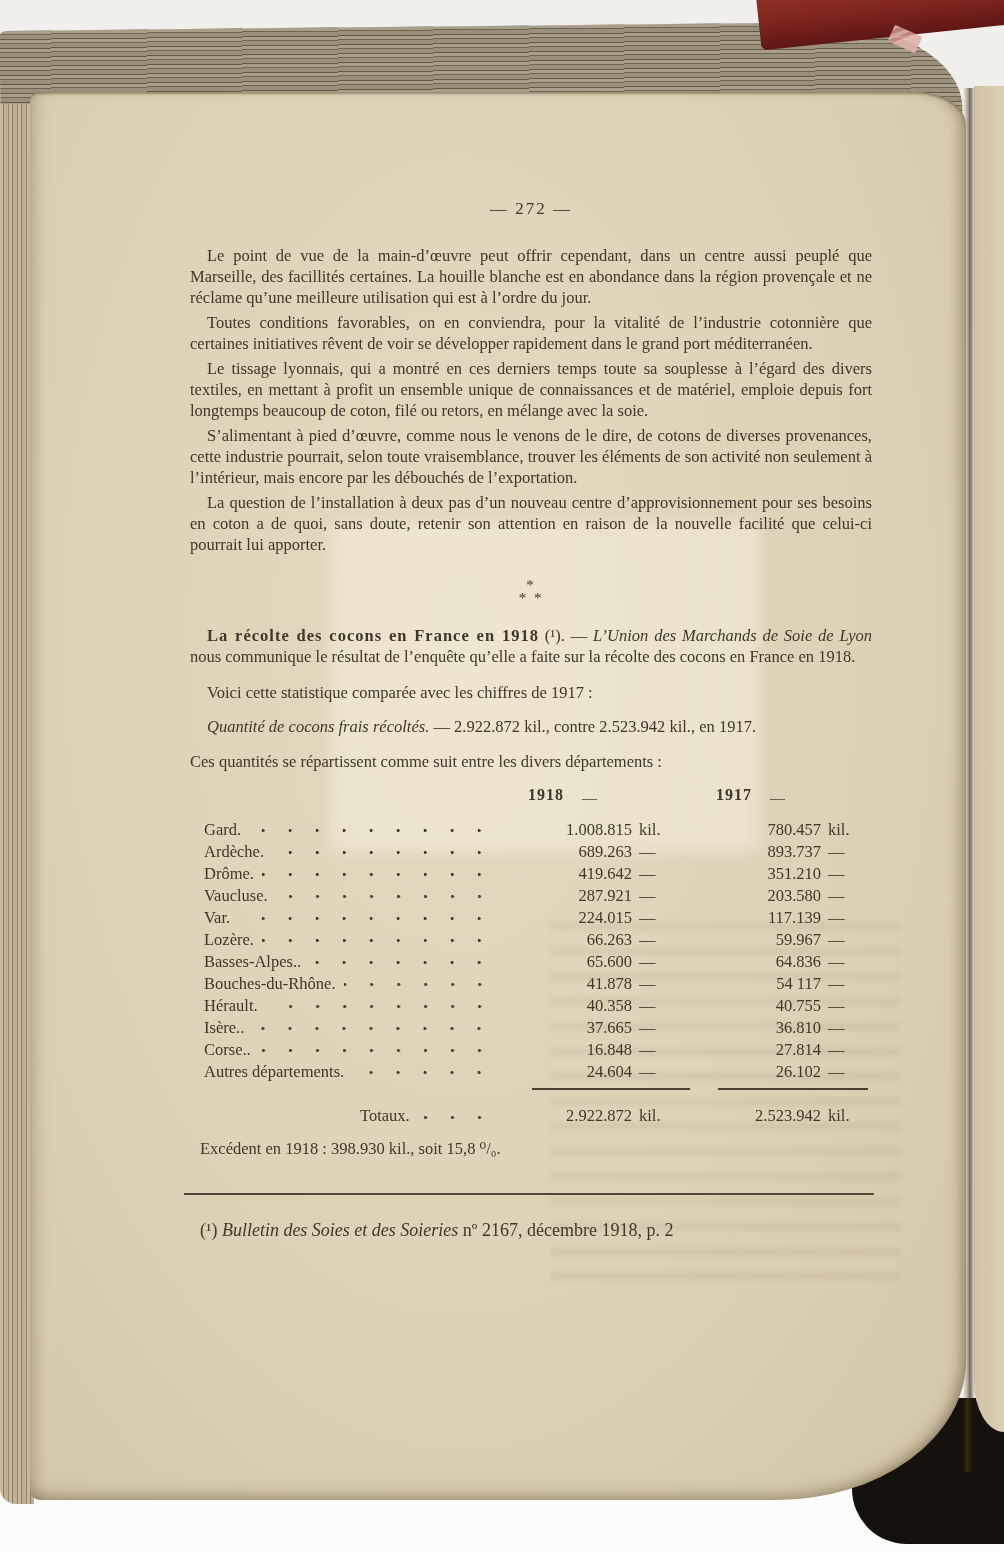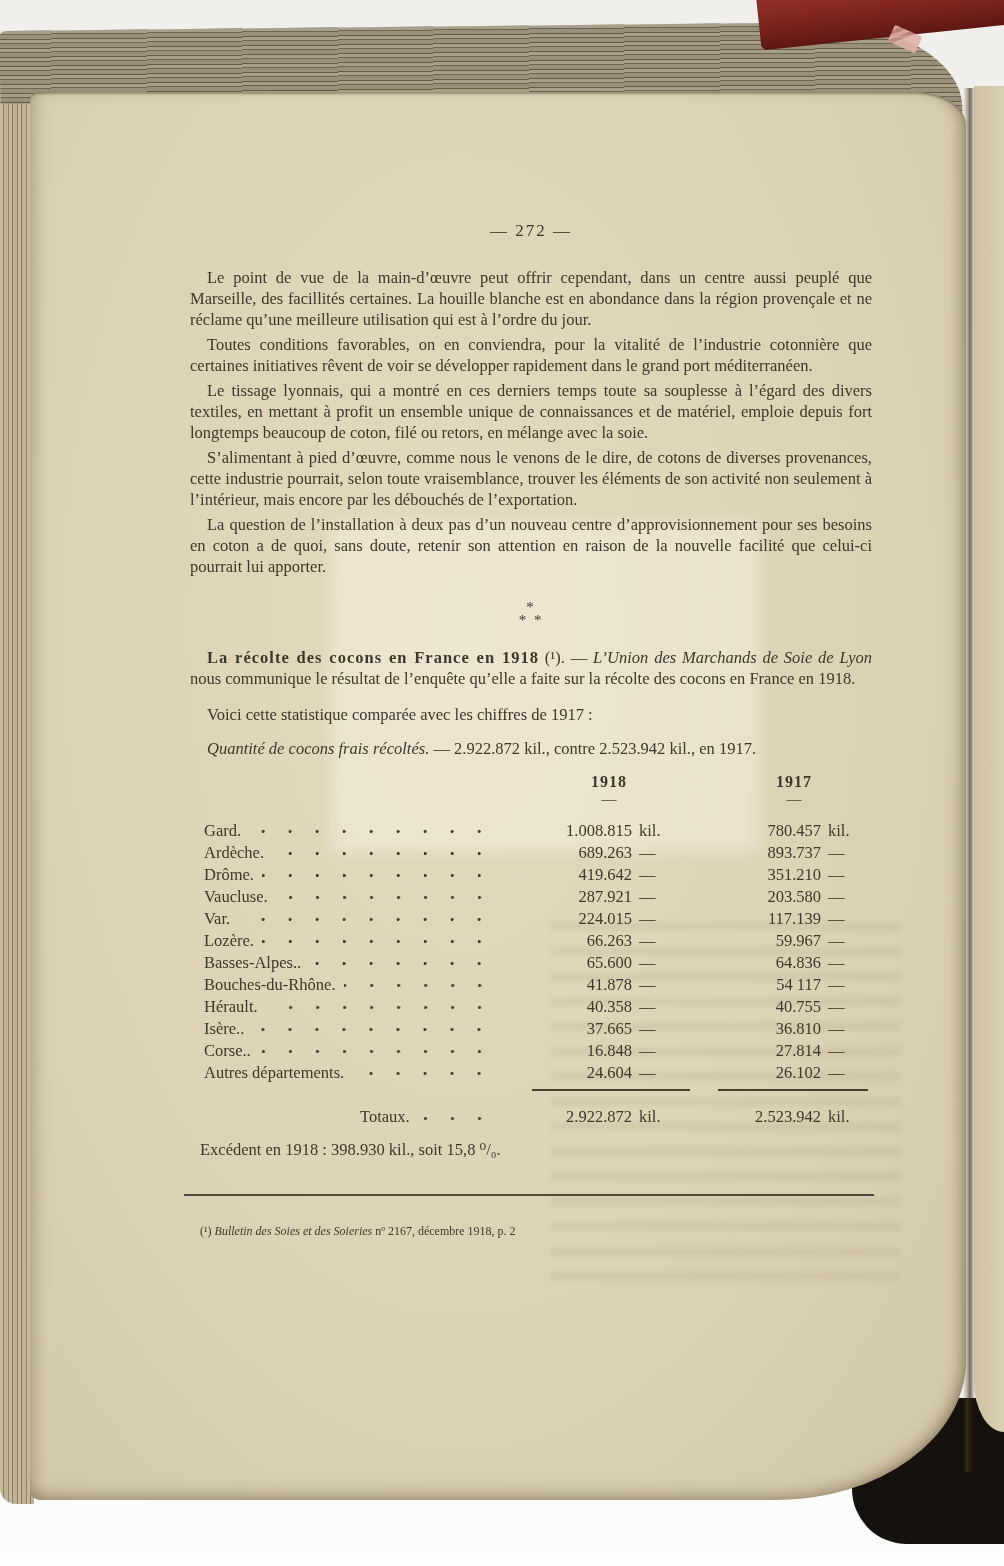--- a/index.html
+++ b/index.html
@@ -36,21 +36,21 @@
                inset 14px 0 18px -12px rgba(100,85,55,.4);}
   .ghost1{position:absolute;left:300px;top:430px;width:430px;height:330px;
     background:rgba(248,244,228,.45);filter:blur(7px);border-radius:8px;}
   .ghost2{position:absolute;left:520px;top:830px;width:350px;height:360px;
     background:repeating-linear-gradient(180deg,rgba(145,130,100,.10) 0 9px,rgba(0,0,0,0) 9px 25px);
     filter:blur(2px);}
   .source{position:absolute;right:12px;bottom:6px;font-family:"Liberation Sans","DejaVu Sans",sans-serif;
     font-size:22px;color:#8f8f8c;}
 
   
-  .content{position:absolute;left:160px;top:128px;width:682px;color:#3f3729;
+  .content{position:absolute;left:160px;top:106px;width:682px;color:#3f3729;
     font-size:16.5px;line-height:21px;text-align:justify;}
   .pagenum{text-align:center;letter-spacing:2px;font-size:17px;margin-bottom:26px;}
   .para{margin:0 0 4px 0;text-indent:17px;}
   .asterism{text-align:center;line-height:13px;font-size:15px;letter-spacing:2px;
     margin:24px 0 20px 0;color:#3a332a;}
   .heading-para{margin-top:12px;}
   .hb{font-weight:700;letter-spacing:1px;}
   .intro{margin-top:15px;}
   .stat{margin-top:13px;}
   .no-indent{text-indent:0;margin-top:14px;}
@@ -59,37 +59,37 @@
   .thead,.trow,.rulerow{display:flex;align-items:baseline;}
   .hspacer{flex:1 1 auto;}
   .leader{flex:1 1 auto;align-self:center;height:5px;margin:0 10px 0 8px;
     background-image:radial-gradient(circle at 2.2px 2.5px,#49402f 1.25px,rgba(0,0,0,0) 1.8px);
     background-size:27px 5px;background-repeat:repeat-x;background-position:right center;}
   .numA{flex:0 0 118px;text-align:right;white-space:nowrap;}
   .unitA{flex:0 0 44px;text-align:left;padding-left:7px;white-space:nowrap;}
   .gapcol{flex:0 0 26px;}
   .numB{flex:0 0 112px;text-align:right;white-space:nowrap;}
   .unitB{flex:0 0 44px;text-align:left;padding-left:7px;white-space:nowrap;}
-  .hcol{display:flex;flex-direction:column;align-items:center;}
+  .hcol{display:flex;flex-direction:row;align-items:flex-end;gap:18px;}
   .wA{flex:0 0 162px;}
   .wB{flex:0 0 156px;}
   .year{font-weight:700;letter-spacing:1px;font-size:16px;}
   .hdash{line-height:14px;font-size:15px;}
   .thead{margin-bottom:14px;}
   .trow{height:22px;}
   .tname{white-space:nowrap;}
   .rulerow{margin-top:5px;}
   .rule{height:0;border-top:2px solid #49402f;align-self:center;}
   .ruleA{flex:0 0 158px;margin-right:2px;}
   .ruleB{flex:0 0 150px;margin-right:4px;}
   .totals{margin-top:15px;height:24px;}
   .tot-label{margin-left:156px;white-space:nowrap;}
   .excedent{margin:9px 0 0 0;text-indent:10px;}
   .footsep{margin-top:34px;border-top:2.5px solid rgba(58,49,36,.85);width:690px;margin-left:-6px;}
-  .footnote{margin:25px 0 0 0;text-indent:10px;font-size:12px;}
+  .footnote{margin:25px 0 0 0;text-indent:10px;font-size:18px;}
 </style>
 </head>
 <body>
 
 <div class="canvas">
 
   <div class="black-corner"></div>
   <div class="top-edges"></div>
   <div class="red-cover"></div>
   <div class="ribbon"></div>
@@ -115,20 +115,21 @@
         <div>* *</div>
       </div>
 
       <p class="para heading-para"><span class="hb">La récolte des cocons en France en 1918</span><span> (¹). — </span><i>L’Union des Marchands de Soie de Lyon</i><span> nous communique le résultat de l’enquête qu’elle a faite sur la récolte des cocons en France en 1918.</span></p>
 
       <p class="para intro">Voici cette statistique comparée avec les chiffres de 1917 :</p>
 
 
       <p class="para stat"><i>Quantité de cocons frais récoltés.</i><span> — 2.922.872 kil., contre 2.523.942 kil., en 1917.</span></p>
 
+      <p class="para no-indent">Ces quantités se répartissent comme suit entre les divers départements :</p>
 
       <div class="table">
         <div class="thead">
           <span class="hspacer"></span>
           <span class="hcol wA">
             <span class="year">1918</span>
             <span class="hdash">—</span>
           </span>
           <span class="gapcol"></span>
           <span class="hcol wB">

